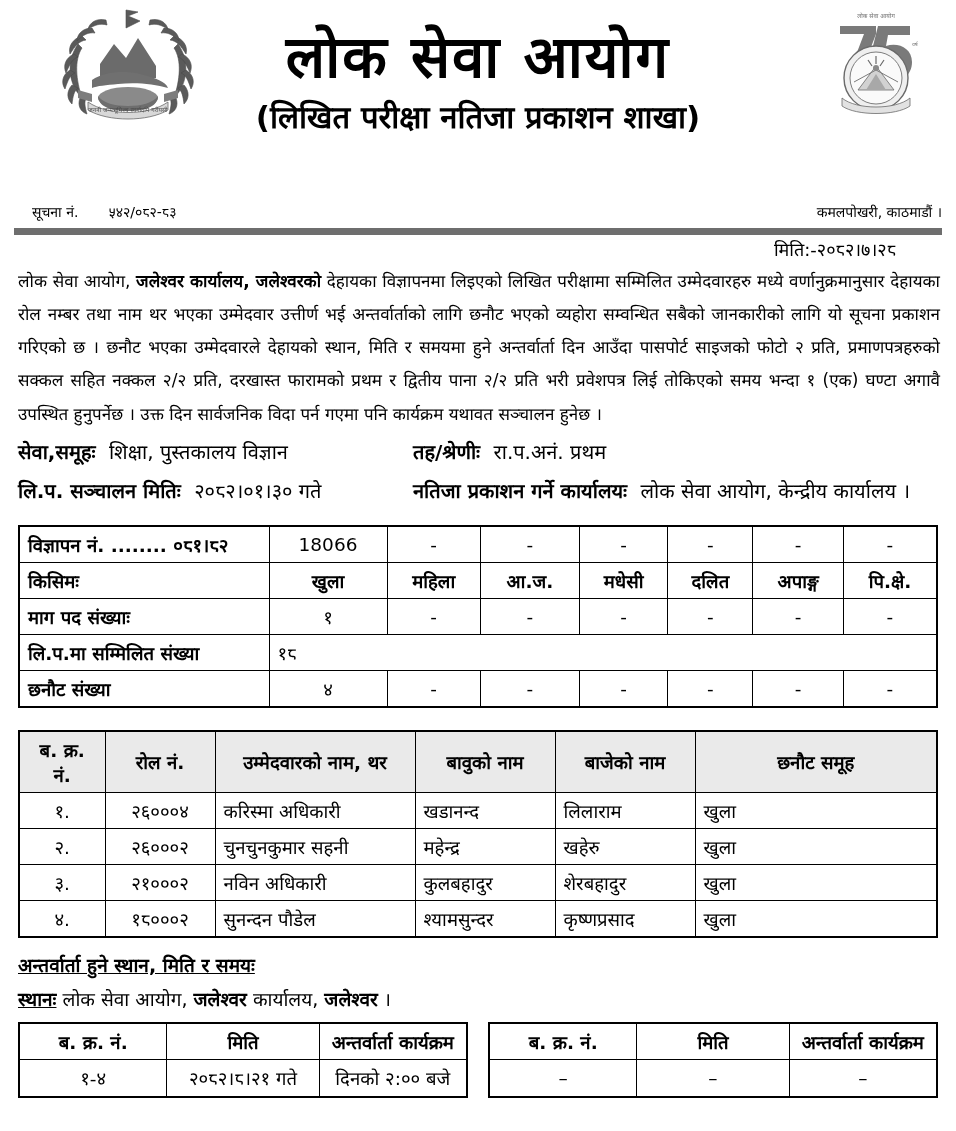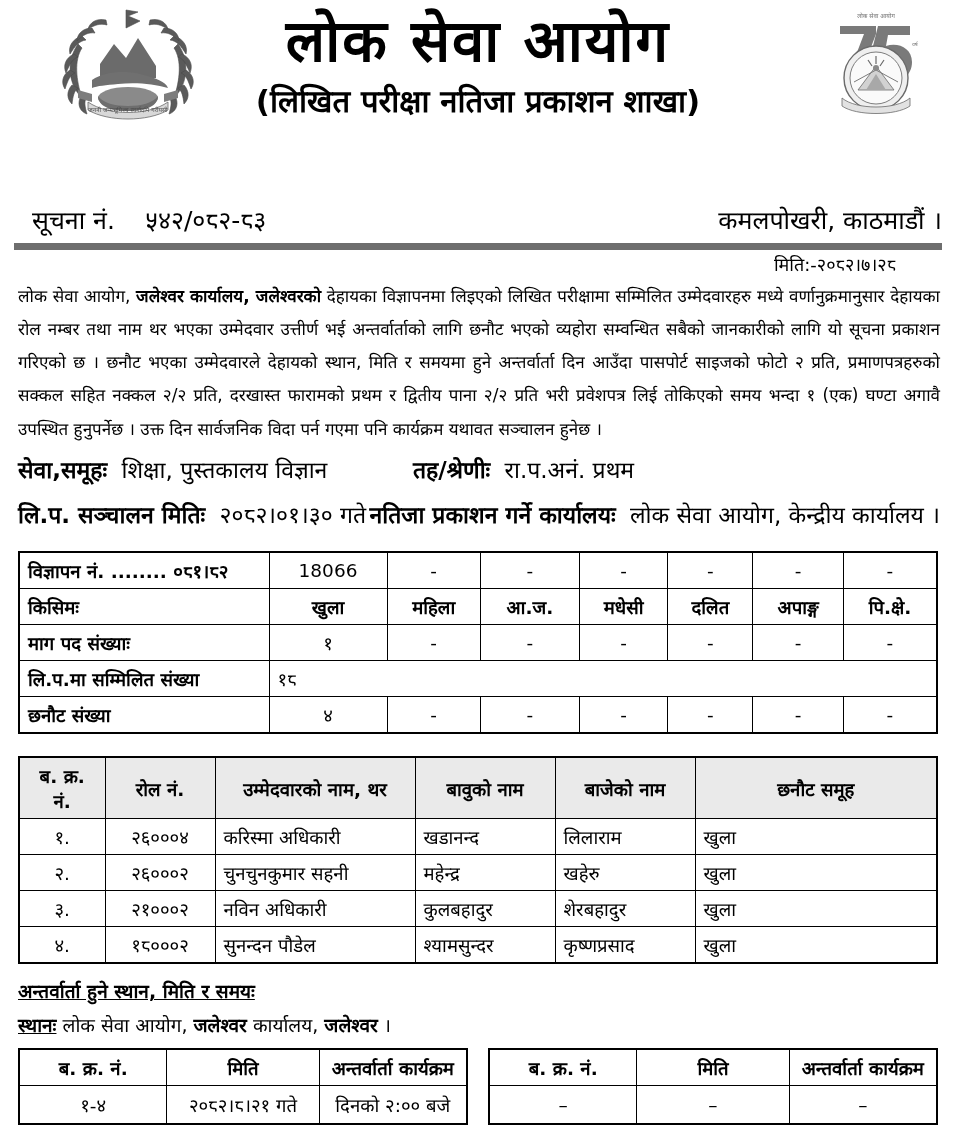--- a/index.html
+++ b/index.html
@@ -15,21 +15,21 @@
     font-family: "DejaVu Sans", "Liberation Sans", sans-serif;
     color: #000000;
     position: relative;
     overflow: hidden;
   }
 
   
   .header {
     position: relative;
     height: 190px;
-    padding: 0 18px;
+    padding: 16px 18px;
   }
   .emblem-left {
     position: absolute;
     left: 48px;
     top: 6px;
     width: 160px;
     height: 115px;
   }
   .emblem-right {
     position: absolute;
@@ -52,21 +52,21 @@
   .sub-title {
     font-size: 31px;
     font-weight: bold;
     margin: 8px 0 0 0;
     line-height: 1.2;
   }
   .notice-line {
     display: flex;
     justify-content: space-between;
     align-items: baseline;
-    font-size: 25px;
+    font-size: 14px;
     padding: 12px 14px 0 32px;
   }
   .notice-no {
     display: flex;
     gap: 30px;
   }
   .rule-double {
     margin: 7px 14px 0 14px;
     border-top: 4px solid #6e6e6e;
     border-bottom: 3px solid #6e6e6e;
@@ -84,21 +84,21 @@
     line-height: 1.95;
     text-align: justify;
     padding: 4px 16px 0 18px;
     margin: 0;
   }
   .para b { font-weight: bold; }
 
   
   .meta {
     padding: 2px 16px 0 18px;
-    font-size: 23px;
+    font-size: 20px;
     line-height: 1.95;
   }
   .meta-row {
     display: flex;
     align-items: baseline;
     white-space: nowrap;
   }
   .meta-label { font-weight: bold; }
   .meta-val { font-weight: normal; margin-left: 7px; }
   .m1 { width: 395px; }

